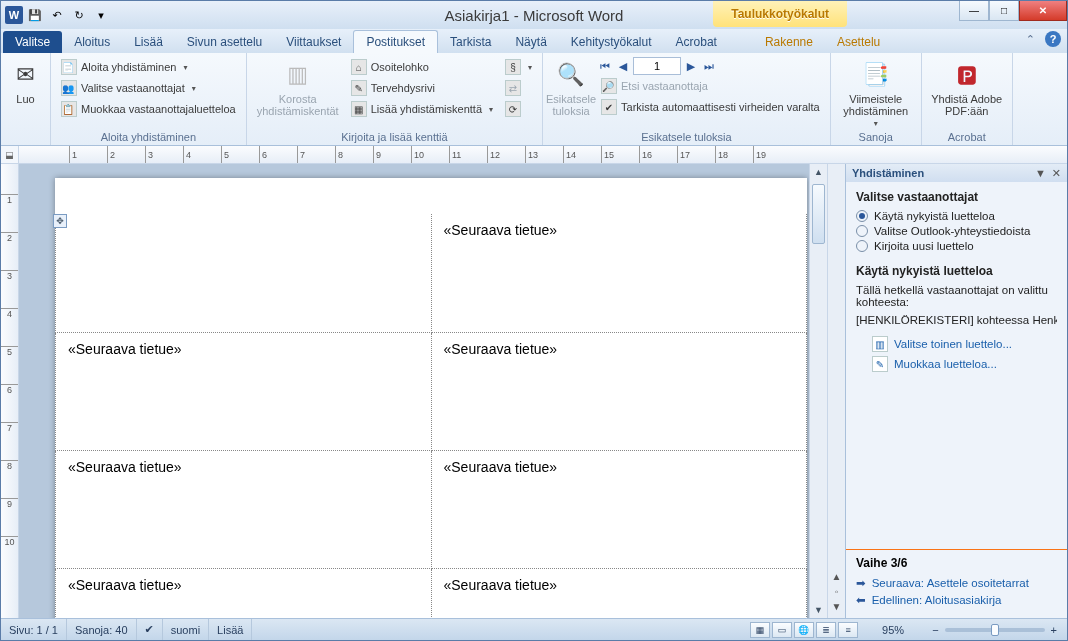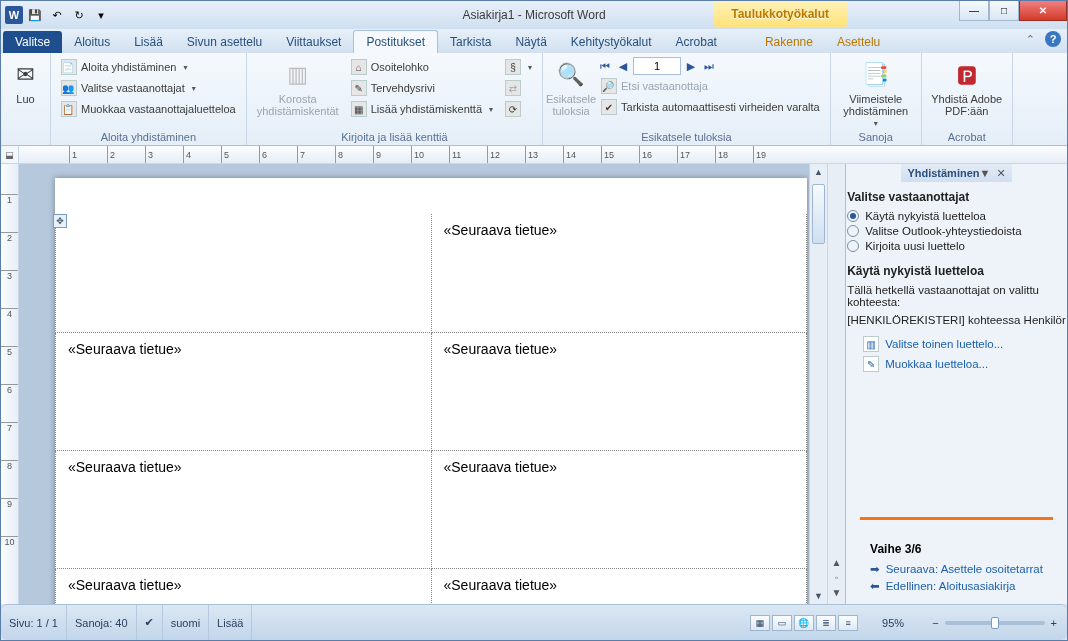--- a/index.html
+++ b/index.html
@@ -4,21 +4,21 @@
 <style>
 * { margin: 0; padding: 0; box-sizing: border-box; font-family: "Segoe UI", Tahoma, sans-serif; }
 body { background: #fff; font-size: 11px; overflow: hidden; width: 1068px; height: 641px; }
 
 
 .window { width: 1068px; height: 641px; border: 1px solid #5a7ca8; display: flex; flex-direction: column; background: #dce6f2; }
 .titlebar { height: 28px; background: linear-gradient(#e8f0fa,#cfdff0); display: flex; align-items: center; position: relative; }
 .qat { display: flex; align-items: center; gap: 2px; padding-left: 4px; }
 .qat-btn { width: 20px; height: 20px; display: flex; align-items: center; justify-content: center; border-radius: 2px; cursor: default; }
 .word-icon { width: 18px; height: 18px; background: #2b579a; color: #fff; font-weight: bold; font-size: 11px; display: flex; align-items: center; justify-content: center; border-radius: 2px; }
-.title-center { position: absolute; left: 0; right: 0; text-align: center; font-size: 12px; color: #3b3b3b; pointer-events: none; }
+.title-center { position: absolute; left: 0; right: 0; text-align: center; font-size: 15px; color: #3b3b3b; pointer-events: none; }
 .contextual-tab-label { position: absolute; right: 220px; top: 0; height: 26px; padding: 0 18px; background: linear-gradient(#fff2b8,#ffe27a); color: #b97900; font-size: 12px; display: flex; align-items:center; border-radius: 0 0 4px 4px; font-weight: bold; text-shadow: 0 1px 0 #fff; }
 .win-controls { position: absolute; right: 0; top: 0; display: flex; height: 20px; }
 .win-btn { width: 30px; height: 20px; border: 1px solid #9eb6d0; border-top: none; background: linear-gradient(#f6fafe,#d9e6f2); display: flex; align-items:center; justify-content:center; font-size: 10px; }
 .win-btn.close { width: 48px; background: linear-gradient(#f08080,#d43b2a); color: #fff; border-color: #a02a1e; font-weight:bold; }
 
 
 .tabs { height: 24px; background: linear-gradient(#e7f0fa,#d1e0f0); display: flex; align-items: flex-end; padding-left: 2px; position: relative; }
 .tab { padding: 4px 12px; font-size: 12px; color: #2a4f7c; cursor: default; border-top-left-radius: 3px; border-top-right-radius: 3px; }
 .tab.file { background: #1e4e8e; color: #fff; border-top-left-radius: 3px; border-top-right-radius: 3px; }
 .tab.active { background: #f5f9fd; border: 1px solid #a9c0db; border-bottom: none; color: #2a4f7c; }
@@ -61,36 +61,36 @@
 .label-table { width: 100%; border-collapse: collapse; }
 .label-table td { border: 1px dotted #888; height: 118px; vertical-align: top; padding: 8px 12px; width:50%; font-family: Calibri, sans-serif; font-size: 14px; color:#000;margin-top:44px; }
 .label-table tr:first-child td { border-top: none; }
 .page-top-pad { height: 36px; }
 
 .vscrollbar { width: 18px; background: #e8eef6; border-left:1px solid #c8d6e8; position:relative; }
 .vscroll-thumb { position:absolute; left:2px; right:2px; top:20px; height:60px; background: linear-gradient(#f6fafe,#cfdff0); border:1px solid #9eb6d0; border-radius:2px; }
 .vscroll-btn { position:absolute; left:0; right:0; height:16px; display:flex; align-items:center; justify-content:center; font-size:9px; color:#456; background:#e8eef6; }
 
 
-.taskpane { width: 222px; background: #eef3fa; border-left: 1px solid #a9c0db; display:flex; flex-direction:column;align-items:center; }
+.taskpane { width: 222px; background: #eef3fa; border-left: 1px solid #a9c0db; display:flex; flex-direction:column; }
 .taskpane-header { height: 18px; background: linear-gradient(#e3ecf6,#d0def0); display:flex; align-items:center; padding: 0 6px; font-size:11px; font-weight:bold; color:#2a4f7c; justify-content:space-between; }
 .taskpane-header .tp-ctrls { display:flex; gap:6px; font-weight:normal; color:#555; }
 .taskpane-body { flex:1; padding: 8px 10px; overflow:auto; font-size: 11.5px; color: #222; }
 .tp-section-title { font-weight: bold; margin-bottom: 6px; font-size: 12px; }
 .radio-row { display:flex; align-items:center; gap:6px; margin: 3px 0; }
 .radio { width:12px; height:12px; border:1px solid #7a8fa8; border-radius:50%; display:inline-flex; align-items:center; justify-content:center; }
 .radio.sel::after { content:""; width:6px; height:6px; background:#2b579a; border-radius:50%; }
 .link-row { display:flex; align-items:center; gap:6px; margin:4px 0 4px 16px; color:#1a5fab; cursor:default; }
 .link-row .small-icon { background:#fff; }
-.taskpane-footer { border-top: 3px solid #f97316; padding: 22px 10px 8px 10px; }
+.taskpane-footer { border-top: 1px solid #f97316; padding: 6px 10px 8px 10px; }
 .nav-link { display:flex; align-items:center; gap:6px; color:#1a5fab; margin:3px 0; font-size:11.5px; }
 .side-arrows { width: 18px; background:#e8eef6; border-left:1px solid #c8d6e8; display:flex; flex-direction:column; align-items:center; justify-content:flex-end; gap:4px; padding-bottom:6px; font-size:10px; color:#555; }
 
 
-.statusbar { height: 36px; background: linear-gradient(#dbe7f3,#c3d6ea); border-top:1px solid #a9c0db; display:flex; align-items:center; font-size:11px; color:#2a4060;border-radius:6px; }
+.statusbar { height: 22px; background: linear-gradient(#dbe7f3,#c3d6ea); border-top:1px solid #a9c0db; display:flex; align-items:center; font-size:11px; color:#2a4060; }
 .status-seg { padding: 0 8px; border-right: 1px solid #b5c8dd; height:100%; display:flex; align-items:center; gap:4px; }
 .status-right { margin-left:auto; display:flex; align-items:center; gap:2px; padding-right:6px; }
 .view-btn { width:20px; height:16px; border:1px solid #9eb6d0; background: linear-gradient(#fbfdff,#dce8f3); display:flex; align-items:center; justify-content:center; font-size:9px; }
 .zoom-slider { width: 100px; height: 4px; background:#aac0d8; position:relative; border-radius:2px; }
 .zoom-thumb { position:absolute; top:-4px; width:8px; height:12px; background:#fbfdff; border:1px solid #7a9bc2; border-radius:2px; }
 </style>
 </head>
 <body>
 
 <div class="window">

